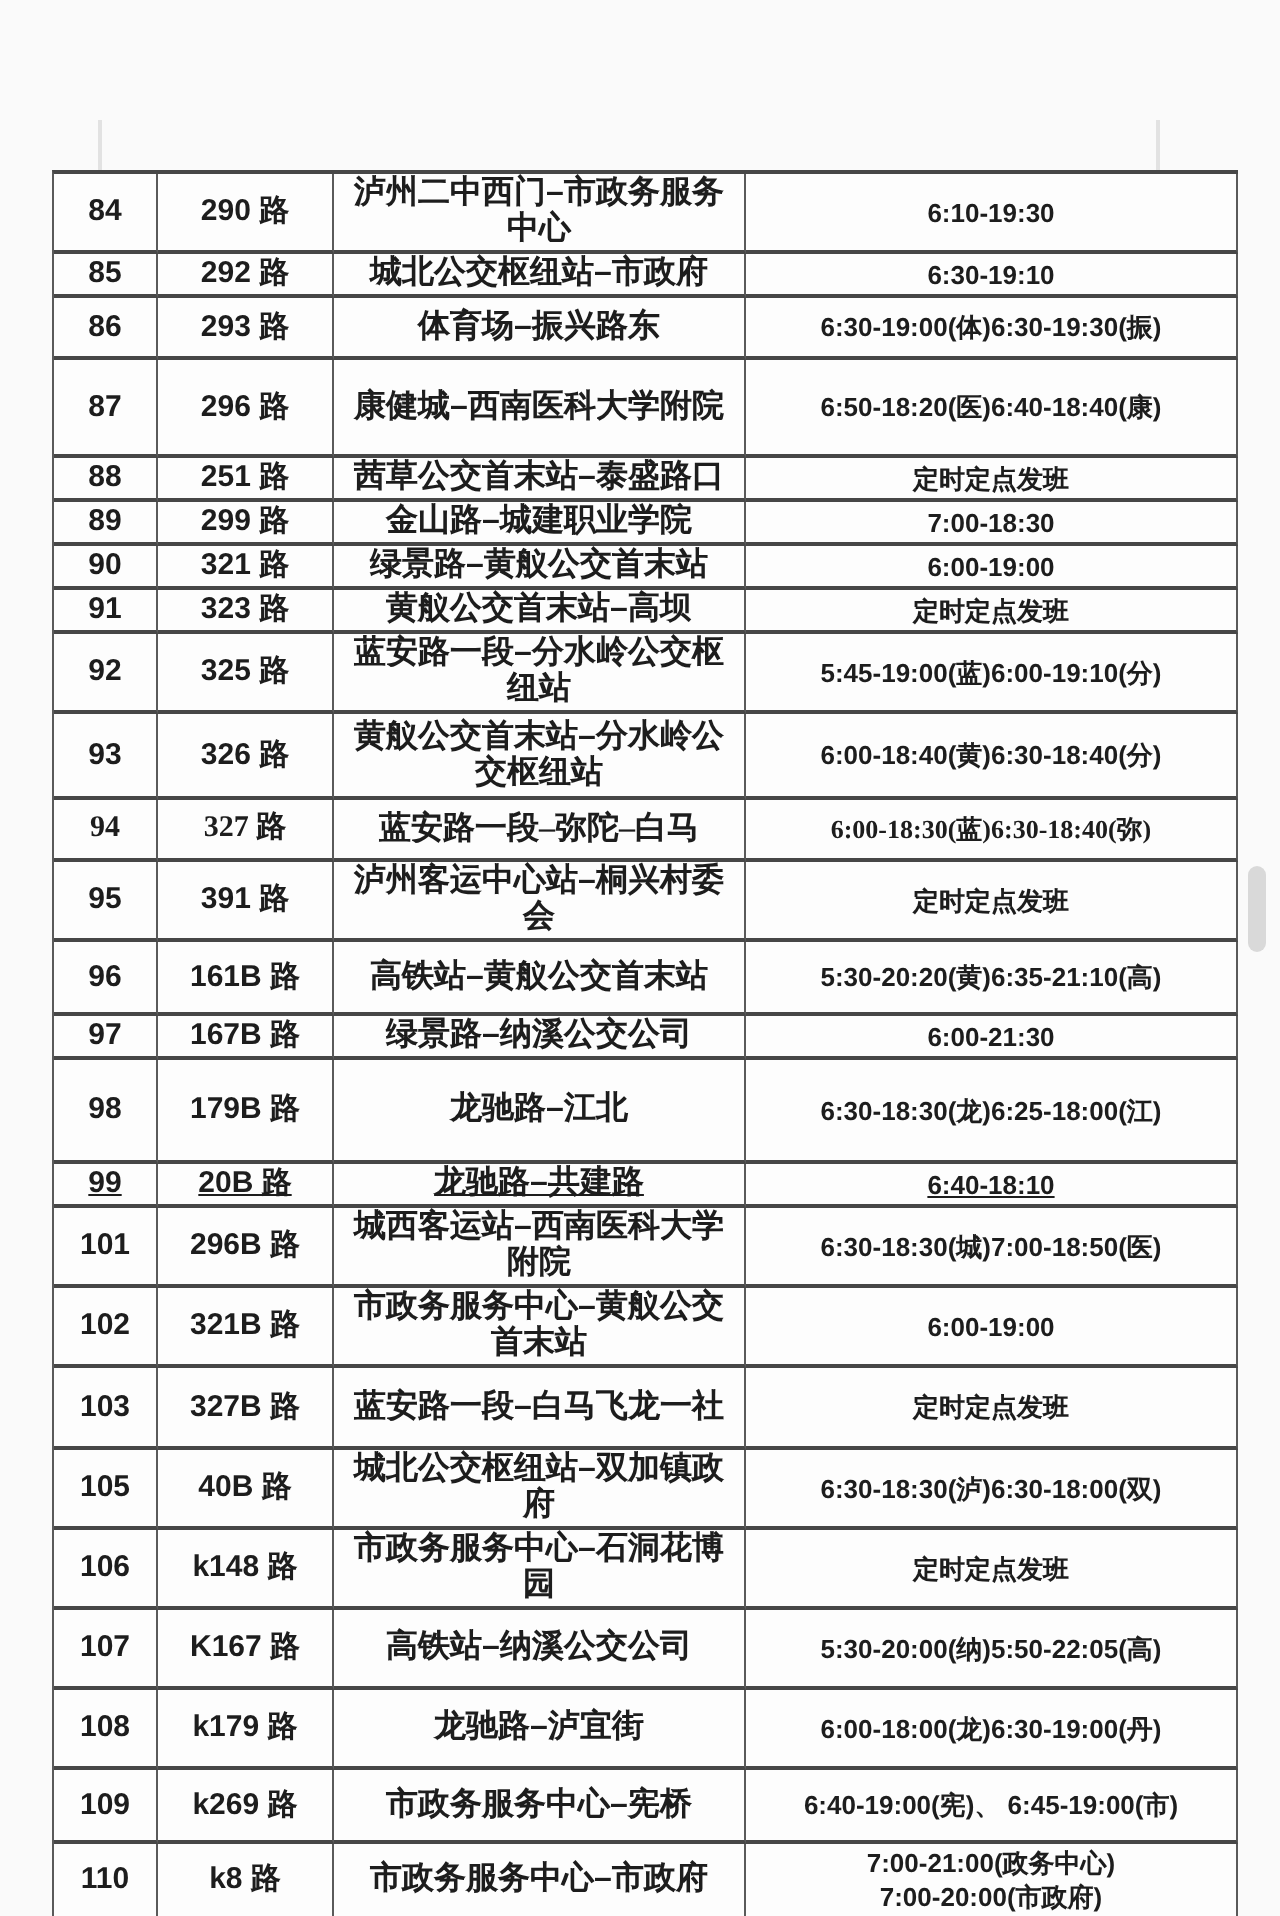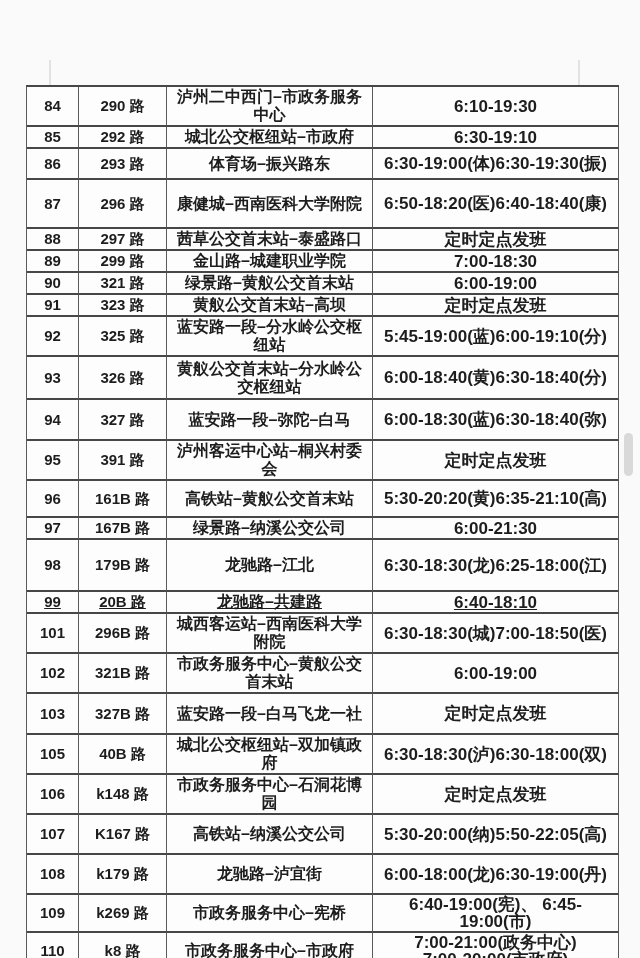--- a/index.html
+++ b/index.html
@@ -44,37 +44,37 @@
     line-height: 1.18;
     padding: 1px 2px;
     overflow: hidden;
   }
   .bus-table td:nth-child(3) {
     font-size: 16px;
     line-height: 18px;
     padding: 1px 6px;
   }
   .bus-table td:nth-child(4) {
-    font-size: 17px;
+    font-size: 13px;
     line-height: 17px;
     white-space: pre-line;
     padding: 1px 1px;
   }
   
   .bus-table tr:nth-child(1)  { height: 37px; }
   .bus-table tr:nth-child(2)  { height: 21px; }
   .bus-table tr:nth-child(3)  { height: 31px; }
   .bus-table tr:nth-child(4)  { height: 49px; }
   .bus-table tr:nth-child(5)  { height: 20px; }
   .bus-table tr:nth-child(6)  { height: 20px; }
   .bus-table tr:nth-child(7)  { height: 20px; }
   .bus-table tr:nth-child(8)  { height: 20px; }
   .bus-table tr:nth-child(9)  { height: 40px; }
   .bus-table tr:nth-child(10) { height: 43px; }
-  .bus-table tr:nth-child(11) { height: 41px; }
+  .bus-table tr:nth-child(11) { height: 31px; font-family: Liberation Serif, serif; }
   .bus-table tr:nth-child(12) { height: 39px; }
   .bus-table tr:nth-child(13) { height: 37px; }
   .bus-table tr:nth-child(14) { height: 20px; }
   .bus-table tr:nth-child(15) { height: 52px; }
   .bus-table tr:nth-child(16) { height: 20px; text-decoration: underline; }
   .bus-table tr:nth-child(17) { height: 37px; }
   .bus-table tr:nth-child(18) { height: 39px; }
   .bus-table tr:nth-child(19) { height: 41px; }
   .bus-table tr:nth-child(20) { height: 21px; }
   .bus-table tr:nth-child(21) { height: 19px; }
@@ -128,21 +128,21 @@
         <td>6:30-19:00(体)6:30-19:30(振)</td>
       </tr>
       <tr>
         <td>87</td>
         <td>296 路</td>
         <td>康健城–西南医科大学附院</td>
         <td>6:50-18:20(医)6:40-18:40(康)</td>
       </tr>
       <tr>
         <td>88</td>
-        <td>297 路</td>
+        <td>251 路</td>
         <td>茜草公交首末站–泰盛路口</td>
         <td>定时定点发班</td>
       </tr>
       <tr>
         <td>89</td>
         <td>299 路</td>
         <td>金山路–城建职业学院</td>
         <td>7:00-18:30</td>
       </tr>
       <tr>

